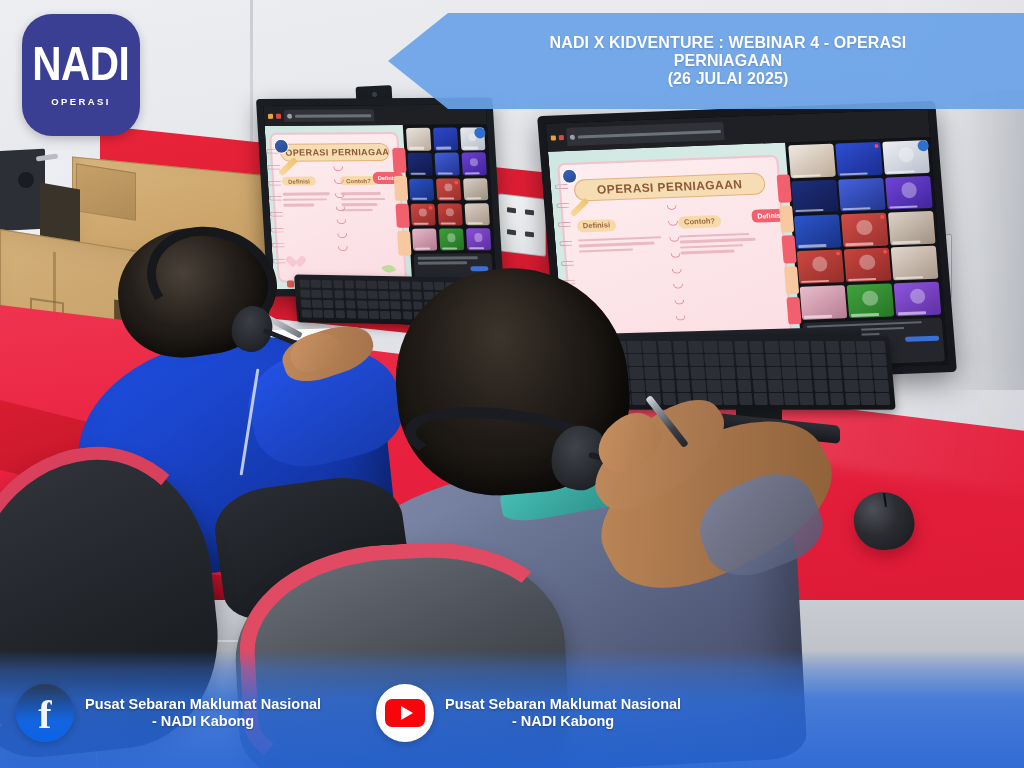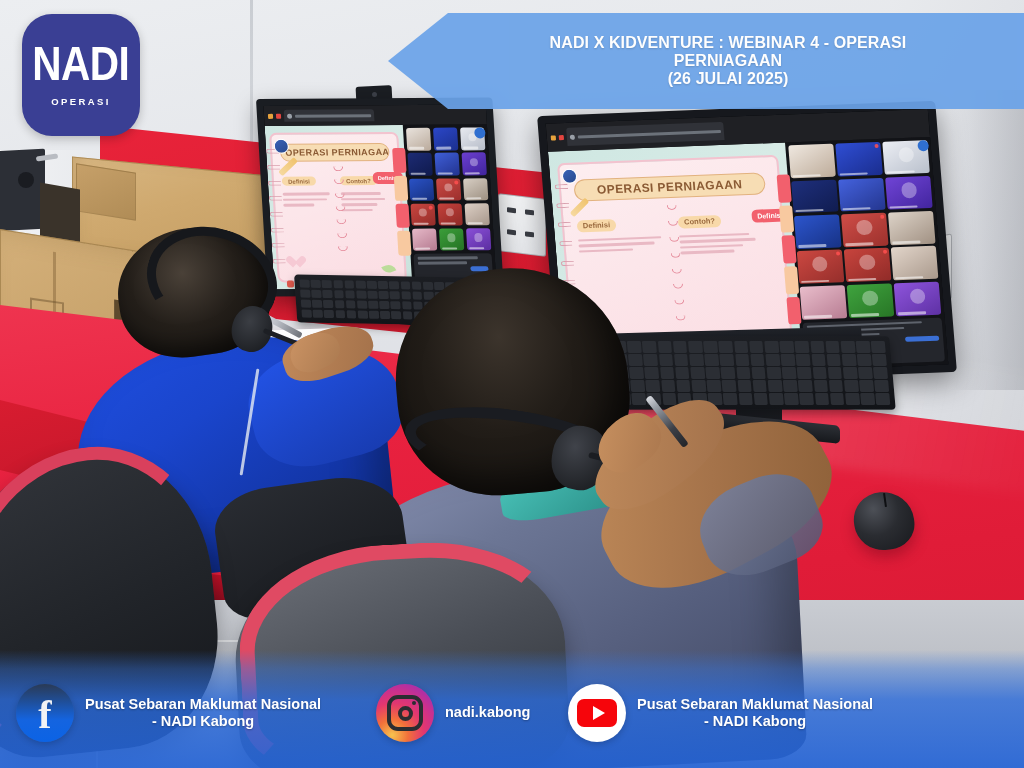--- a/index.html
+++ b/index.html
@@ -1214,29 +1214,20 @@
   <div class="footer">
 
     <div class="fgroup fg-fb">
       <div class="ficon ficon-fb">
         <span class="f-glyph">f</span>
       </div>
       <div class="flabel center">Pusat Sebaran Maklumat Nasional
 - NADI Kabong</div>
     </div>
 
-    <div class="fgroup fg-ig">
-      <div class="ficon ficon-ig">
-        <div class="ig-square">
-          <div class="ig-circle"></div>
-          <div class="ig-dot"></div>
-        </div>
-      </div>
-      <div class="flabel">nadi.kabong</div>
-    </div>
 
 
     <div class="fgroup fg-yt">
       <div class="ficon ficon-yt">
         <div class="yt-play">
           <div class="yt-tri"></div>
         </div>
       </div>
       <div class="flabel center">Pusat Sebaran Maklumat Nasional
 - NADI Kabong</div>

